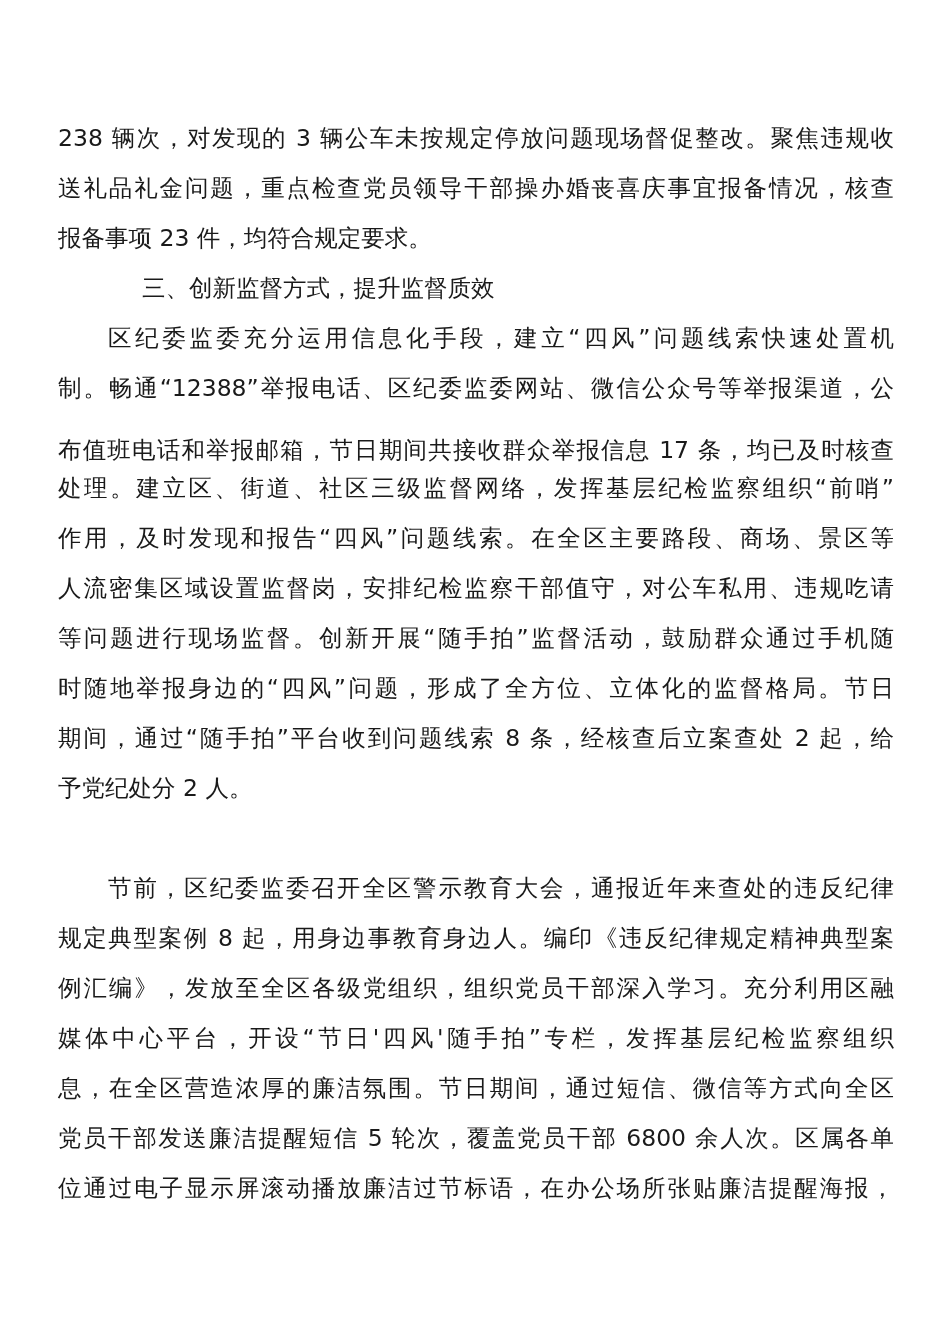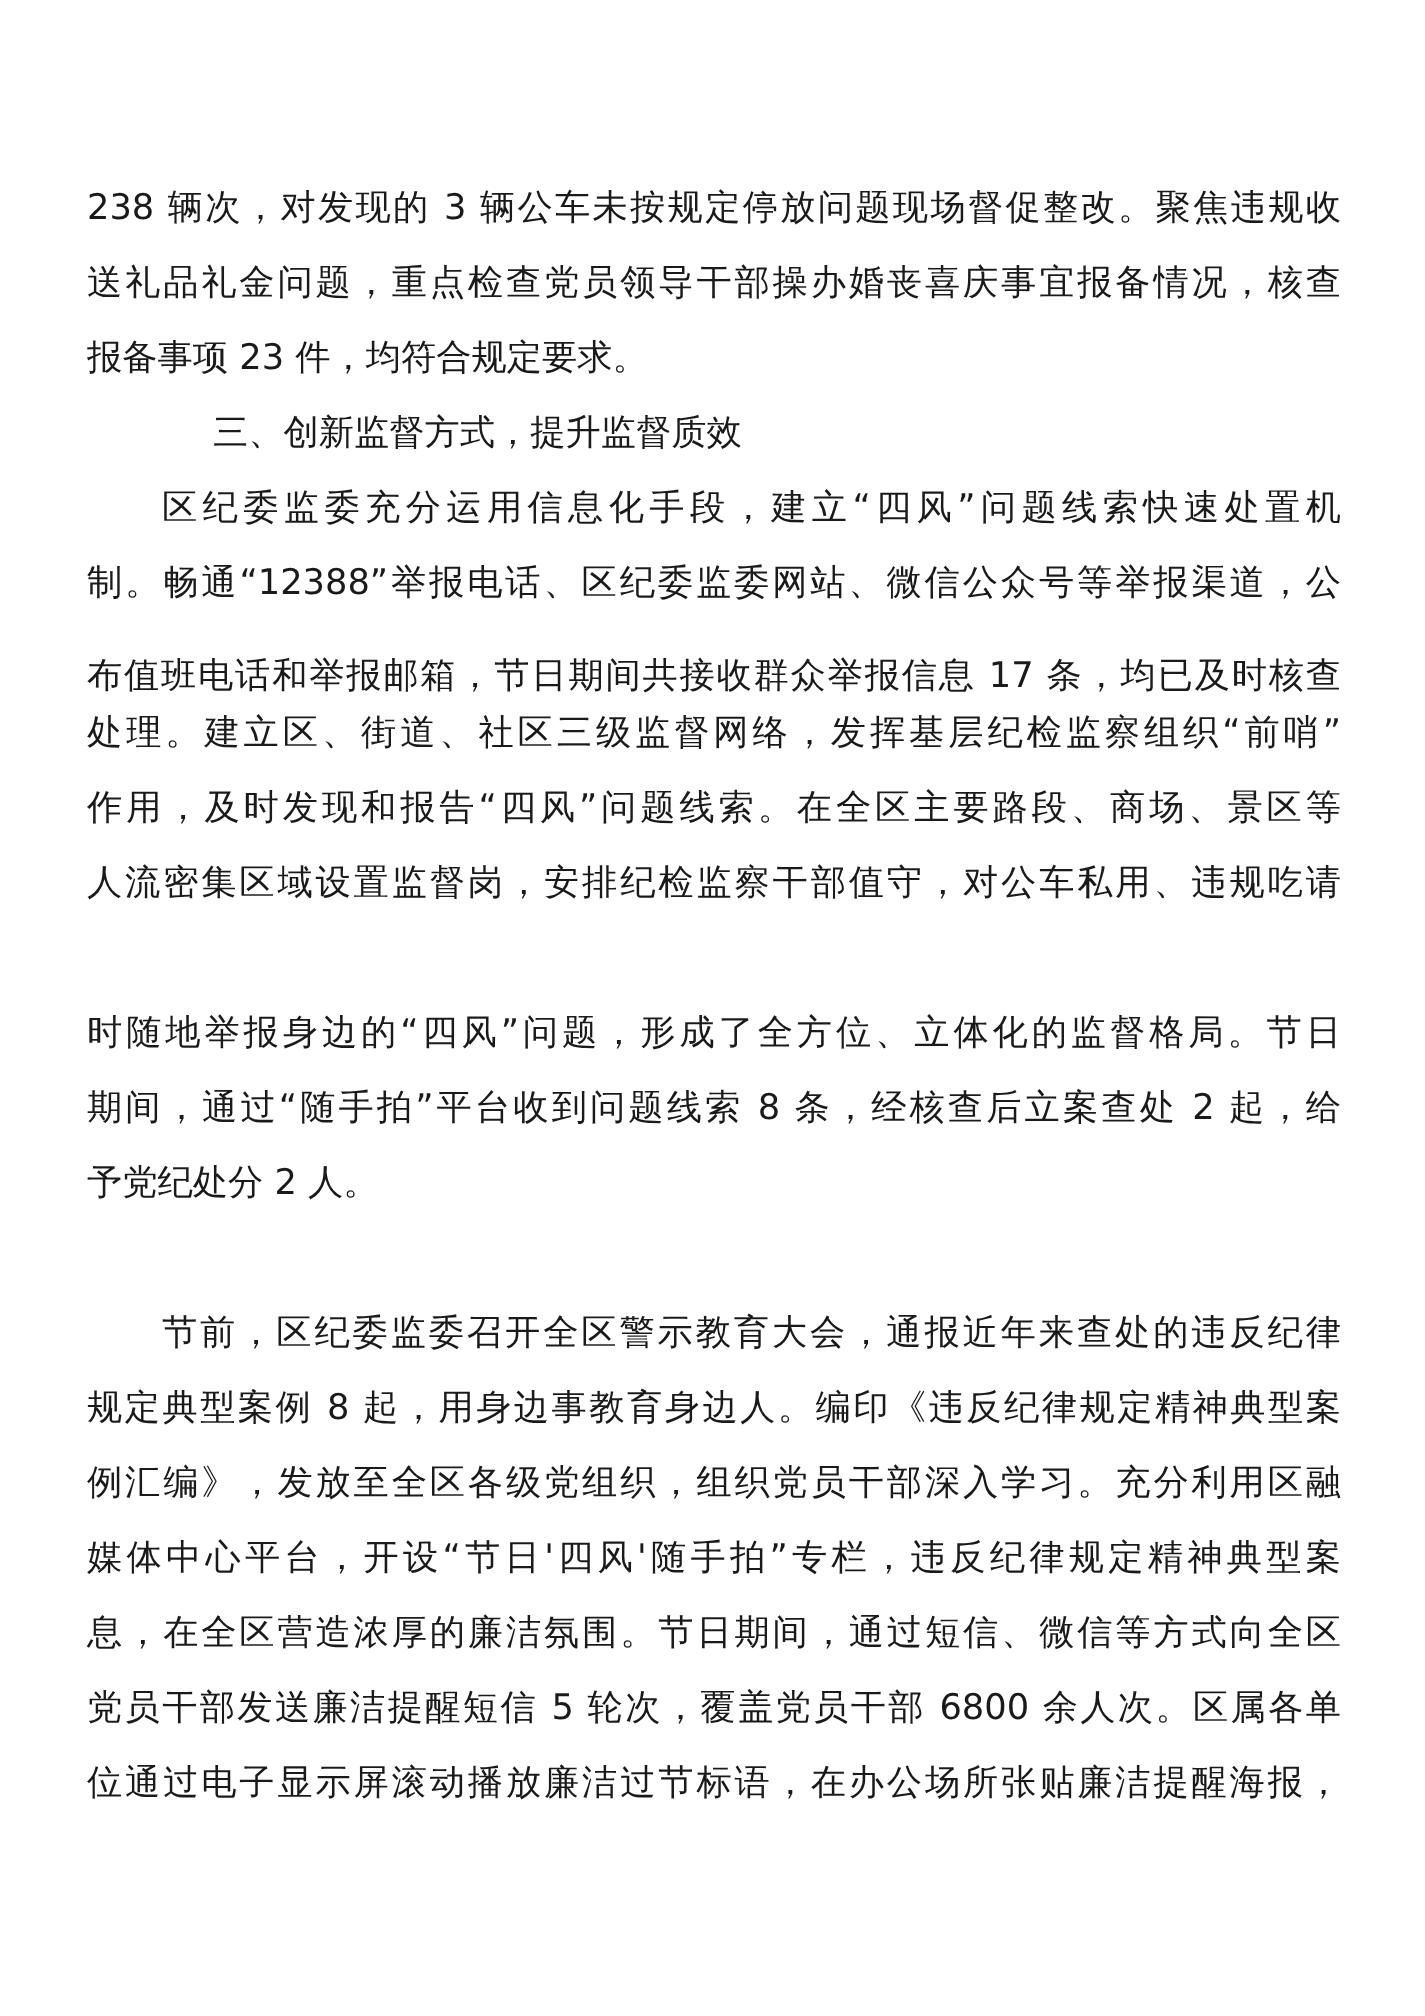--- a/index.html
+++ b/index.html
@@ -59,26 +59,27 @@
   <div class="line last" style="top:213px">报备事项 23 件，均符合规定要求。</div>
 
   <div class="line heading" style="top:263px">三、创新监督方式，提升监督质效</div>
 
   <div class="line indent" style="top:313px">区纪委监委充分运用信息化手段，建立“四风”问题线索快速处置机</div>
   <div class="line" style="top:363px">制。畅通“12388”举报电话、区纪委监委网站、微信公众号等举报渠道，公</div>
   <div class="line" style="top:425px">布值班电话和举报邮箱，节日期间共接收群众举报信息 17 条，均已及时核查</div>
   <div class="line" style="top:463px">处理。建立区、街道、社区三级监督网络，发挥基层纪检监察组织“前哨”</div>
   <div class="line" style="top:513px">作用，及时发现和报告“四风”问题线索。在全区主要路段、商场、景区等</div>
   <div class="line" style="top:563px">人流密集区域设置监督岗，安排纪检监察干部值守，对公车私用、违规吃请</div>
+  <div class="line" style="top:613px">等问题进行现场监督。创新开展“随手拍”监督活动，鼓励群众通过手机随</div>
   <div class="line" style="top:663px">时随地举报身边的“四风”问题，形成了全方位、立体化的监督格局。节日</div>
   <div class="line" style="top:713px">期间，通过“随手拍”平台收到问题线索 8 条，经核查后立案查处 2 起，给</div>
   <div class="line last" style="top:763px">予党纪处分 2 人。</div>
 
 
   <div class="line indent" style="top:863px">节前，区纪委监委召开全区警示教育大会，通报近年来查处的违反纪律</div>
   <div class="line" style="top:913px">规定典型案例 8 起，用身边事教育身边人。编印《违反纪律规定精神典型案</div>
   <div class="line" style="top:963px">例汇编》，发放至全区各级党组织，组织党员干部深入学习。充分利用区融</div>
-  <div class="line" style="top:1013px">媒体中心平台，开设“节日'四风'随手拍”专栏，违反纪律规定精神典型案</div>
+  <div class="line" style="top:1013px">媒体中心平台，开设“节日'四风'随手拍”专栏，发挥基层纪检监察组织</div>
   <div class="line" style="top:1063px">息，在全区营造浓厚的廉洁氛围。节日期间，通过短信、微信等方式向全区</div>
   <div class="line" style="top:1113px">党员干部发送廉洁提醒短信 5 轮次，覆盖党员干部 6800 余人次。区属各单</div>
   <div class="line" style="top:1163px">位通过电子显示屏滚动播放廉洁过节标语，在办公场所张贴廉洁提醒海报，</div>
 
 </div>
 
 </body></html>

